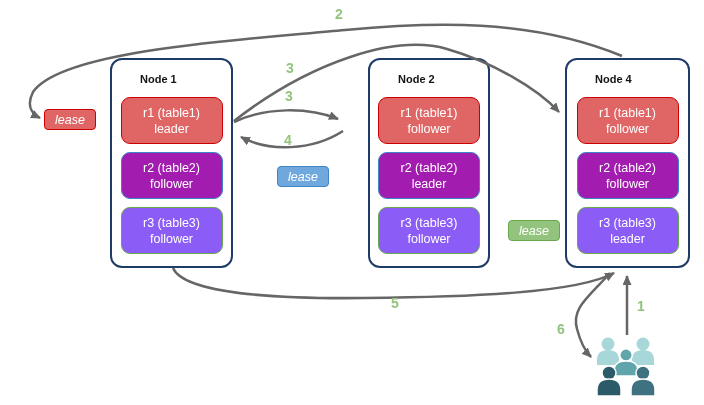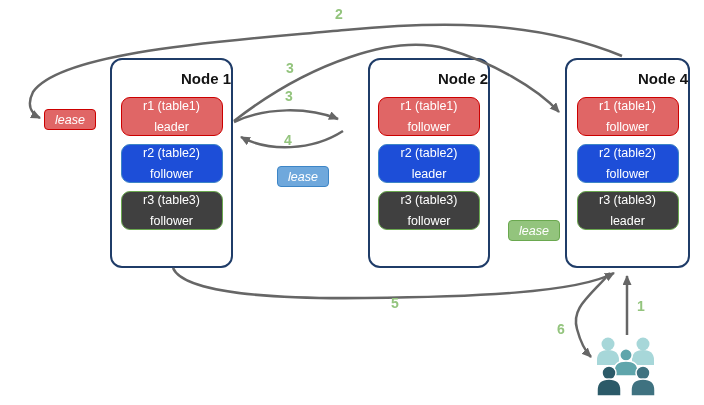--- a/index.html
+++ b/index.html
@@ -5,30 +5,30 @@
   html,body{margin:0;padding:0;background:#fff;}
   .canvas{
     position:relative;width:704px;height:405px;background:#ffffff;overflow:hidden;
     font-family:"Liberation Sans","DejaVu Sans",sans-serif;
   }
   .arrows-layer{position:absolute;left:0;top:0;width:704px;height:405px;z-index:3;pointer-events:none;}
   .node{
     position:absolute;top:58px;height:210px;background:#ffffff;
     border:2px solid #1f3c68;border-radius:12px;box-sizing:border-box;z-index:1;
   }
-  .node-title{text-align:right;font-weight:700;font-size:15px;color:#141414;margin-top:9px;line-height:20px;}
+  .node-title{text-align:left;font-weight:700;font-size:11px;color:#141414;margin-top:9px;line-height:20px;padding-left:28px;}
   .rep{
-    width:102px;height:39px;margin:8px auto 0;border-radius:9px;color:#ffffff;
-    font-size:12.5px;text-align:center;display:flex;flex-direction:column;justify-content:space-between;
+    width:102px;height:47px;margin:8px auto 0;border-radius:9px;color:#ffffff;
+    font-size:12.5px;text-align:center;display:flex;flex-direction:column;justify-content:center;
     line-height:1.28;box-sizing:border-box;
   }
   .rep:first-of-type{margin-top:11px;}
   .rep.red{background:#e06666;border:1.5px solid #cc0000;}
-  .rep.blue{background:#1d4ed8;border:1.5px solid #3d85c6;}
-  .rep.green{background:#404040;border:1.5px solid #6aa84f;}
+  .rep.blue{background:#a21caf;border:1.5px solid #3d85c6;}
+  .rep.green{background:#8b5cf6;border:1.5px solid #6aa84f;}
   .lease{
     position:absolute;color:#ffffff;font-size:12.5px;line-height:16px;padding:1.5px 10px;
     border-radius:4px;z-index:2;box-sizing:border-box;font-style:italic;
   }
   .lease.red{background:#e06666;border:1.5px solid #cc0000;left:44px;top:109px;}
   .lease.blue{background:#6fa8dc;border:1.5px solid #3d85c6;left:277px;top:166px;}
   .lease.green{background:#93c47d;border:1.5px solid #6aa84f;left:508px;top:220px;}
   .num{
     position:absolute;font-weight:700;font-size:14px;color:#93c47d;z-index:4;
     transform:translate(-50%,-50%);

